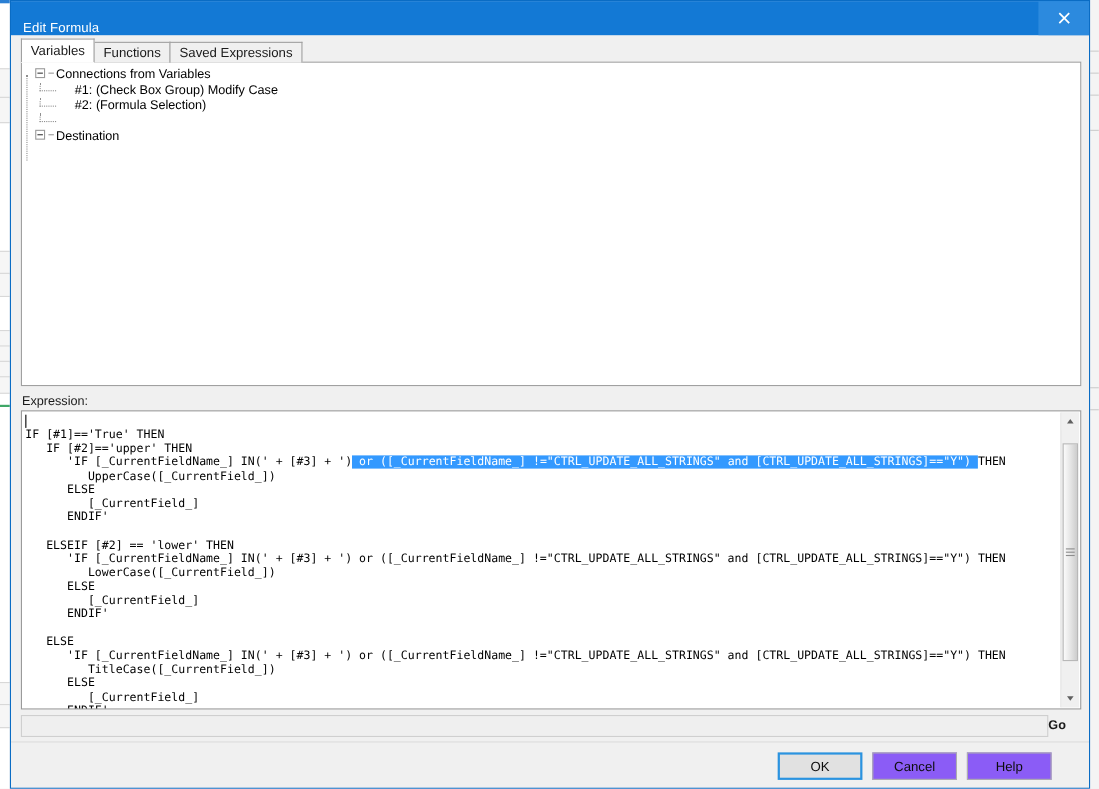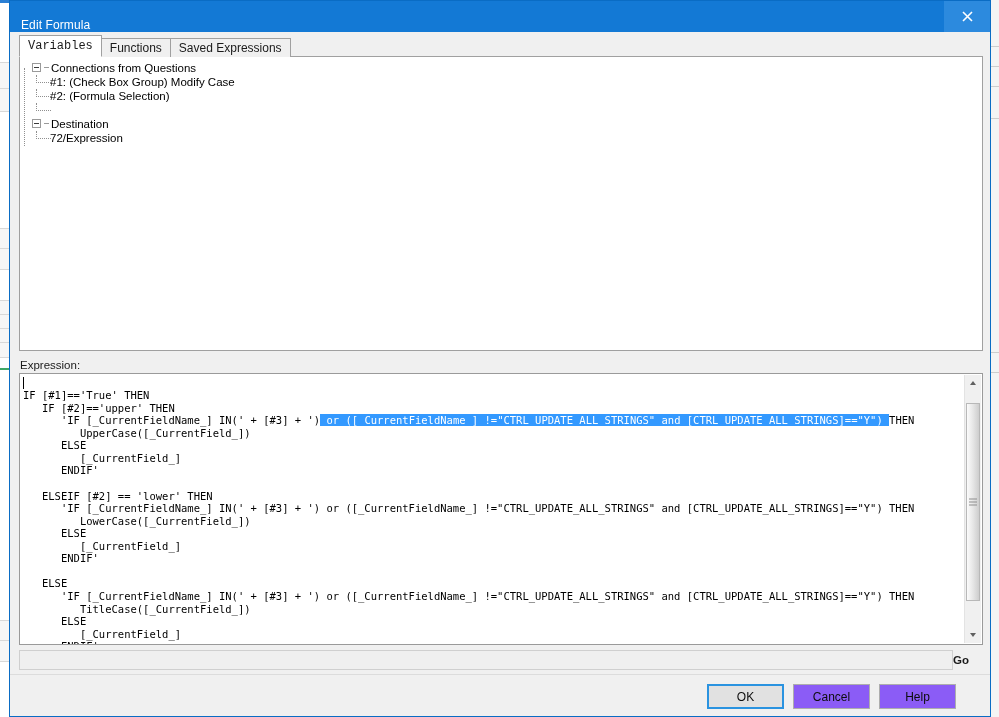--- a/index.html
+++ b/index.html
@@ -126,21 +126,20 @@
     cursor: default;
     user-select: none;
   }
   .tab.active {
     background: #ffffff;
     height: 22px;
     line-height: 21px;
     border-bottom: 1px solid #ffffff;
     position: relative;
     z-index: 5;
-    font-family: Liberation Mono, monospace;
   }
 
   
   .tree-panel {
     position: absolute;
     left: 9px;
     top: 55px;
     width: 964px;
     height: 295px;
     background: #ffffff;
@@ -212,21 +211,21 @@
     border-left: 1px dotted #8f8f8f;
     border-bottom: 1px dotted #8f8f8f;
   }
   .tnode.child .leafline.last { }
   .vline {
     position: absolute;
     left: 4px;
     width: 0;
     border-left: 1px dotted #8f8f8f;
   }
-  .tnode.child .label { margin-left: 2px; }
+  .tnode.child .label { margin-left: 20px; }
 
   
   .expr-label {
     position: absolute;
     left: 10px;
     top: 358px;
     font-size: 11.5px;
     color: #1a1a1a;
     user-select: none;
   }
@@ -430,40 +429,36 @@
     <div class="tab">Functions</div>
     <div class="tab">Saved Expressions</div>
   </div>
 
   <div class="tree-panel">
     <div class="tree">
 
       <div class="vline" style="top:11px; height:78px;"></div>
 
       <div class="tnode">
-        <span class="expander"></span><span class="dash"></span><span class="label">Connections from Questions</span>
+        <span class="expander"></span><span class="dash"></span><span class="label">Connections from Variables</span>
       </div>
       <div class="tnode child">
         <span class="leafline"></span>
         <span class="label">#1: (Check Box Group) Modify Case</span>
       </div>
       <div class="tnode child">
         <span class="leafline"></span>
         <span class="label">#2: (Formula Selection)</span>
       </div>
       <div class="tnode child">
         <span class="leafline last"></span>
       </div>
 
       <div class="tnode">
         <span class="expander"></span><span class="dash"></span><span class="label">Destination</span>
-      </div>
-      <div class="tnode child">
-        <span class="leafline last"></span>
-        <span class="label">72/Expression</span>
       </div>
 
 
     </div>
   </div>
 
   <div class="expr-label">Expression:</div>
 
   <div class="expr-box">
     <div class="caret"></div>

